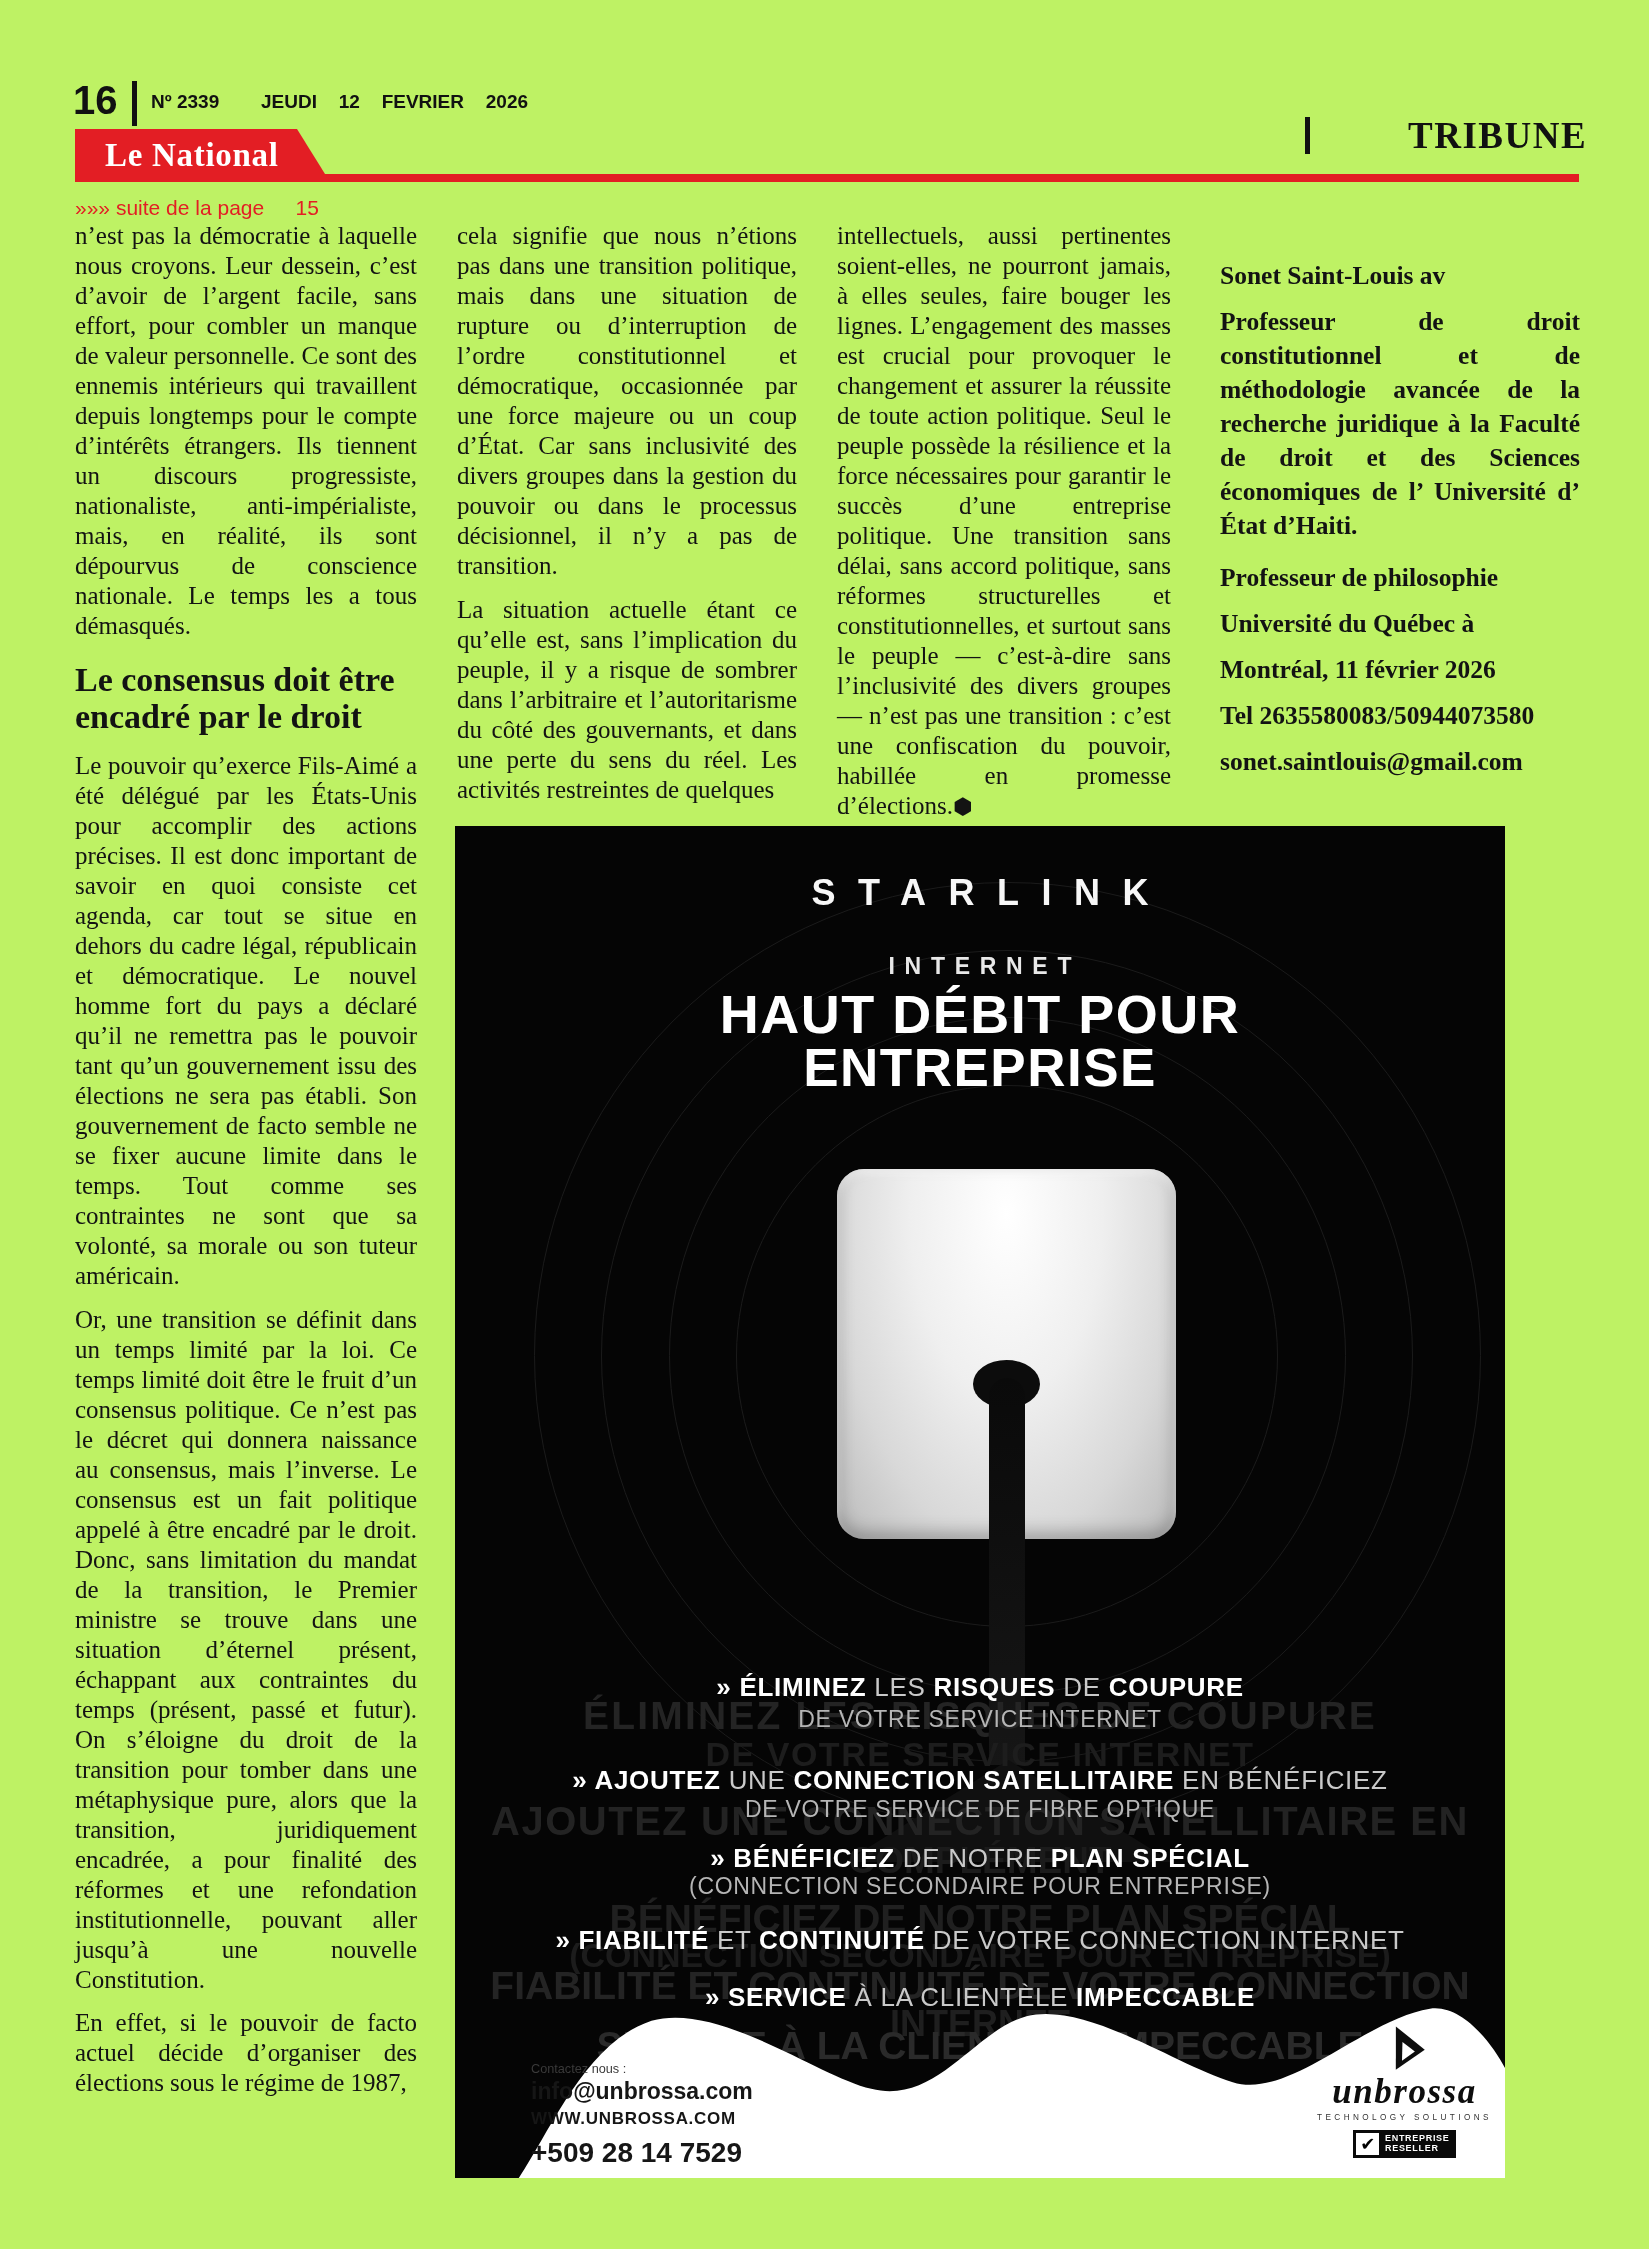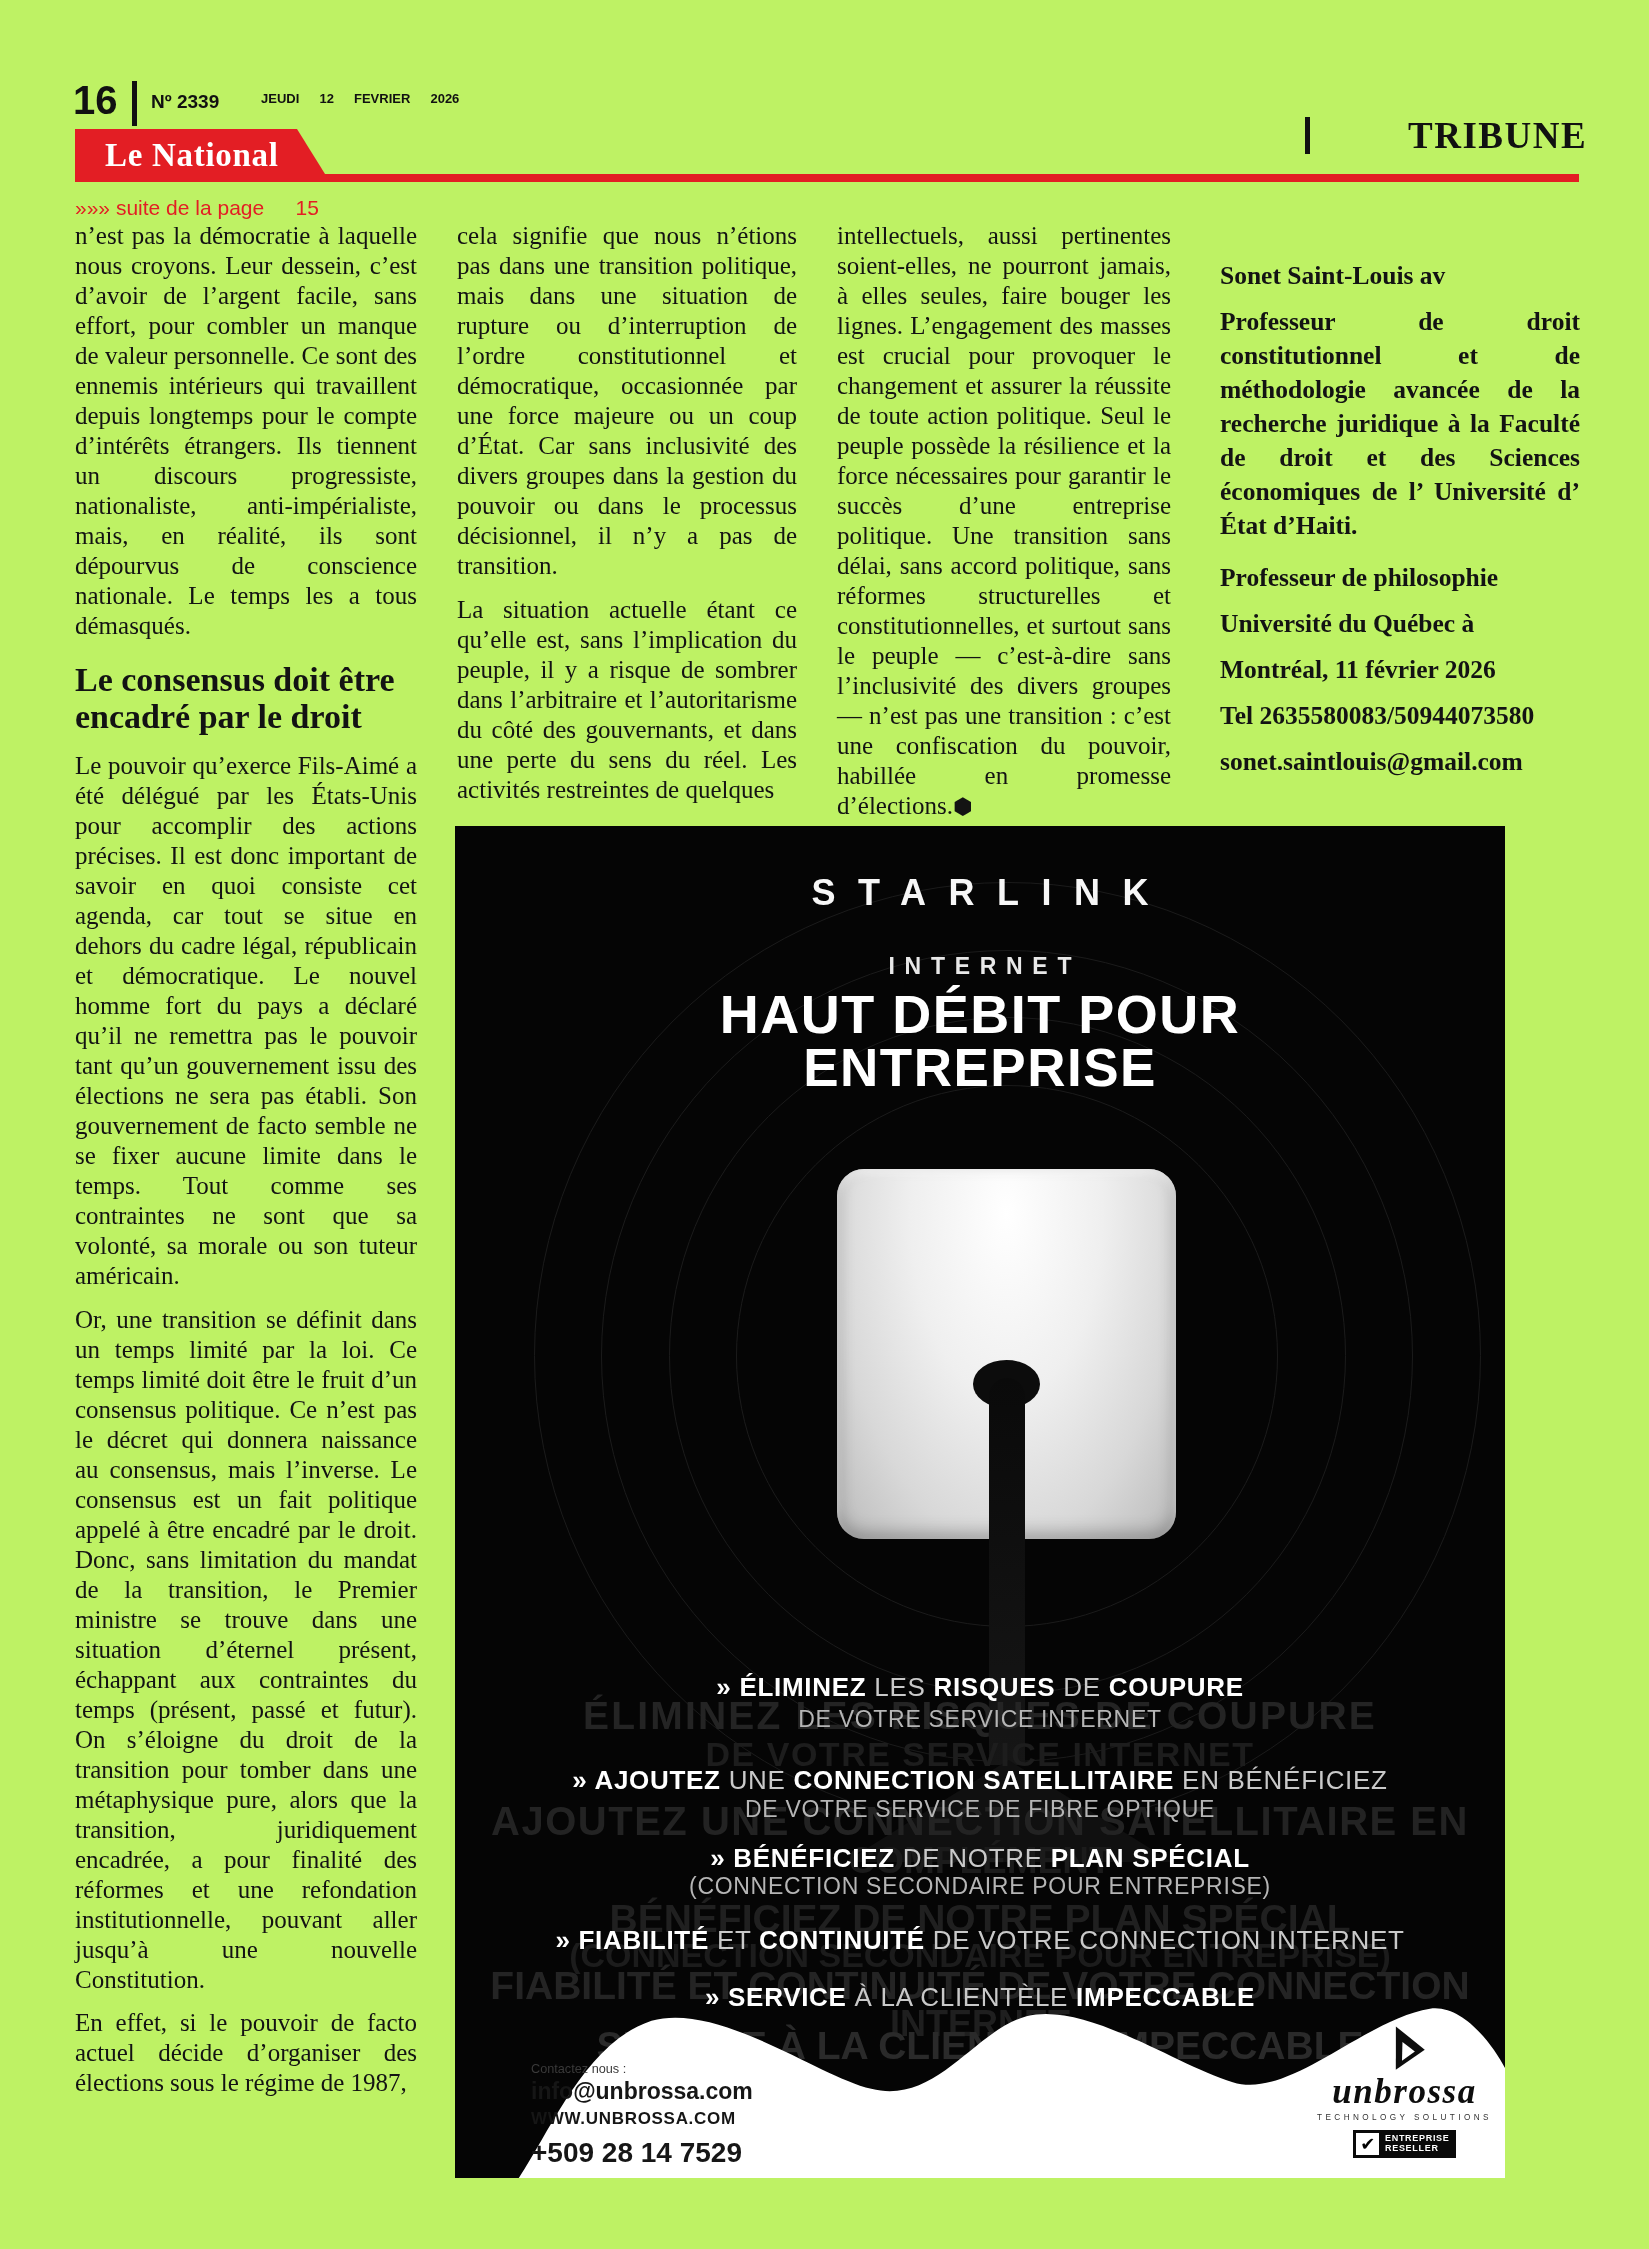--- a/index.html
+++ b/index.html
@@ -6,21 +6,21 @@
   .page{position:relative;width:1650px;height:2250px;background:#bef264;overflow:hidden;
         font-family:"Liberation Serif",serif;color:#131313;}
 
   
   .pagenum{position:absolute;left:73px;top:78px;font-family:"Liberation Sans",sans-serif;
            font-weight:700;font-size:40px;color:#111;}
   .pagenum-bar{position:absolute;left:132px;top:81px;width:4.5px;height:45px;background:#111;}
   .issue{position:absolute;left:151px;top:91px;font-family:"Liberation Sans",sans-serif;
          font-weight:700;font-size:19px;color:#111;}
   .date{position:absolute;left:261px;top:91px;font-family:"Liberation Sans",sans-serif;
-        font-weight:700;font-size:13px;color:#111;word-spacing:16.5px;}
+        font-weight:700;font-size:19px;color:#111;word-spacing:16.5px;}
   .tribune-bar{position:absolute;left:1305px;top:117px;width:5.2px;height:37px;background:#111;}
   .tribune{position:absolute;left:1396px;top:114px;font-family:"Liberation Serif",serif;
            font-weight:700;font-size:37px;letter-spacing:1.5px;color:#111;margin-left:12px;}
   .masthead{position:absolute;left:75px;top:129px;width:255px;height:53px;
             clip-path:polygon(0 0,calc(100% - 33px) 0,100% 100%,0 100%);}
   .masthead-label{position:absolute;left:30px;top:7.5px;font-family:"Liberation Serif",serif;
             font-weight:700;font-size:33px;color:#fff;letter-spacing:0.7px;}
   .redline{position:absolute;left:75px;top:174px;width:1504px;height:8.2px;}
   .suite{position:absolute;left:75px;top:196px;font-family:"Liberation Sans",sans-serif;
          font-size:21px;}

